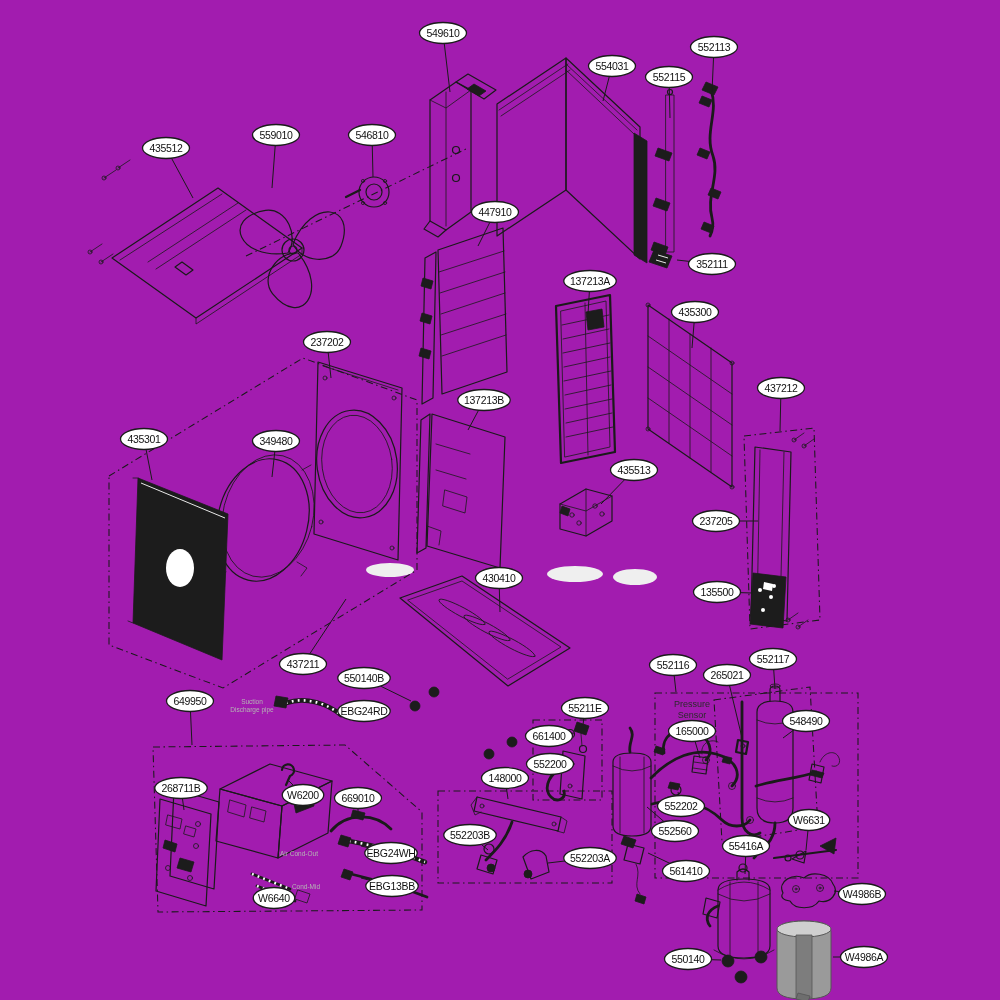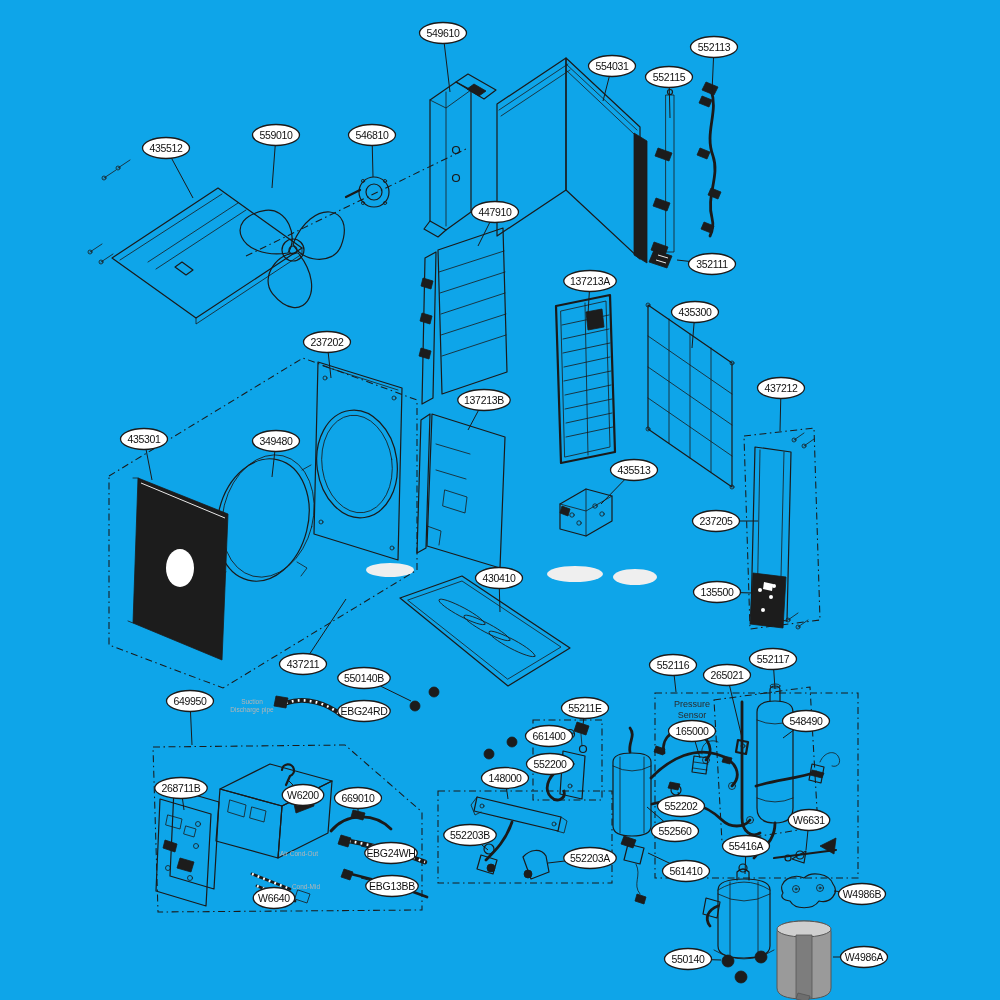--- a/index.html
+++ b/index.html
@@ -1,16 +1,16 @@
 <!DOCTYPE html>
 <html><head>
 <meta charset="utf-8">
 <style>
   html,body{margin:0;padding:0;background:#ffffff;width:1000px;height:1000px;overflow:hidden}
-  #stage{position:relative;width:1000px;height:1000px;background:#0ea5e9}
+  #stage{position:relative;width:1000px;height:1000px;background:#a21caf}
   svg{display:block}
   svg text{font-family:"Liberation Sans",sans-serif}
   .art{stroke:#1a1a1a;fill:none;stroke-width:1.2;stroke-linejoin:round;stroke-linecap:round}
   .thin{stroke-width:0.8}
   .thick{stroke-width:2.2}
   .pipe{stroke-width:4.6;stroke-linecap:round}
   .pipe2{stroke-width:2.8;stroke-linecap:round}
   .fdark{fill:#1c1c1c;stroke:#1c1c1c;stroke-width:0.8}
   .fwhite{fill:#ffffff;stroke:none}
   .wthin{stroke:#ffffff;fill:none;stroke-width:0.9}

